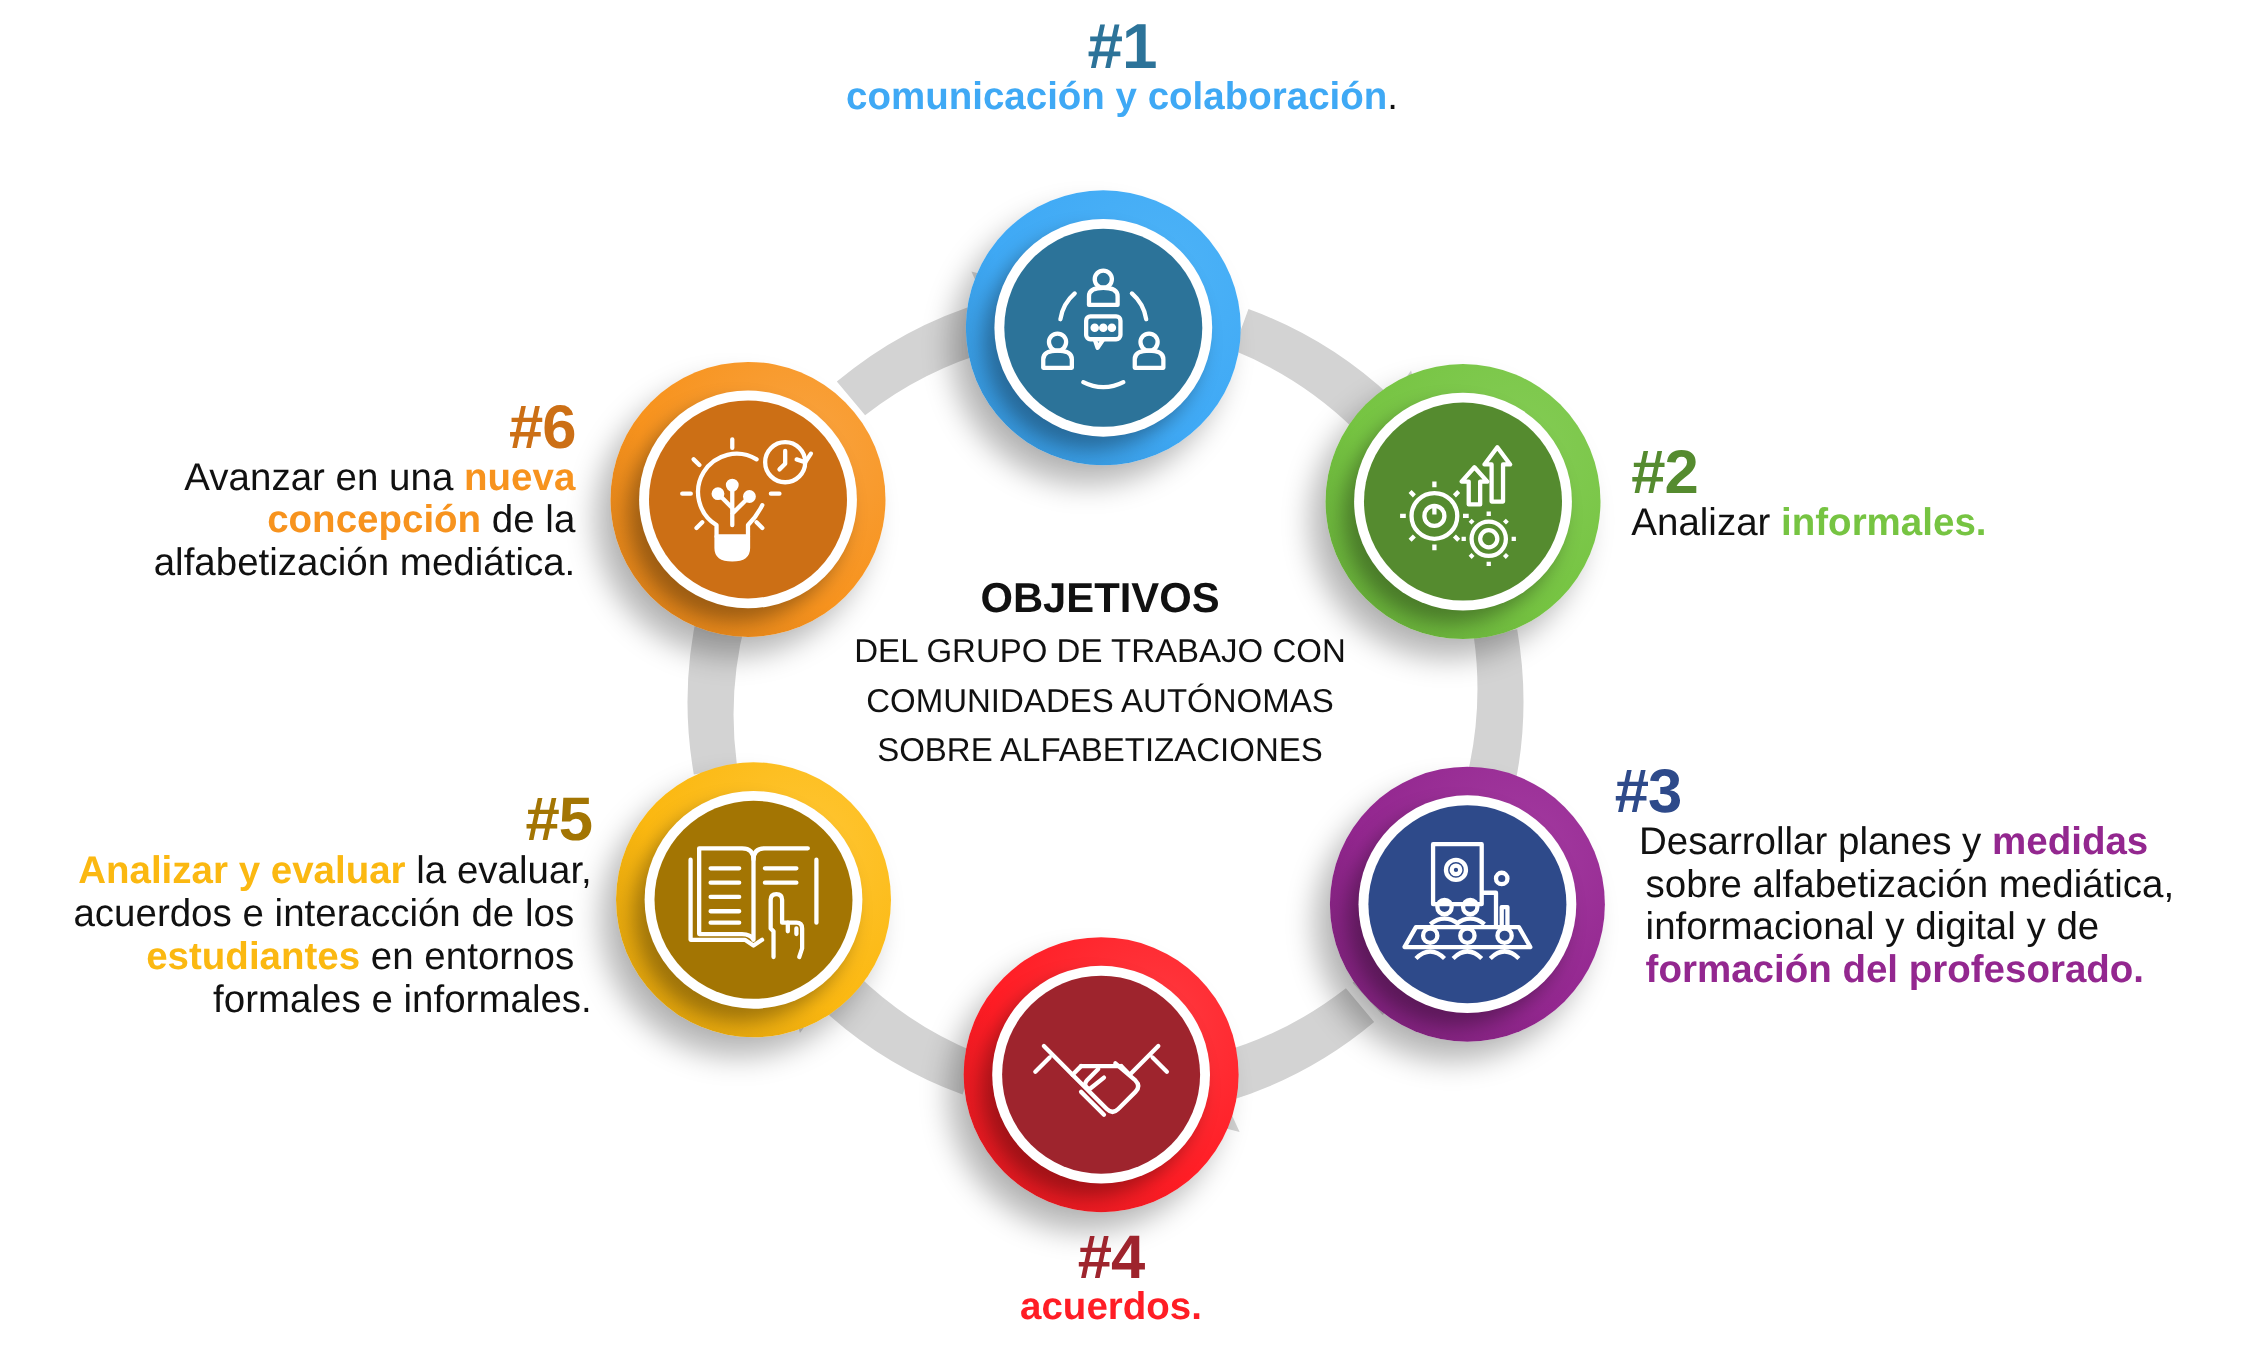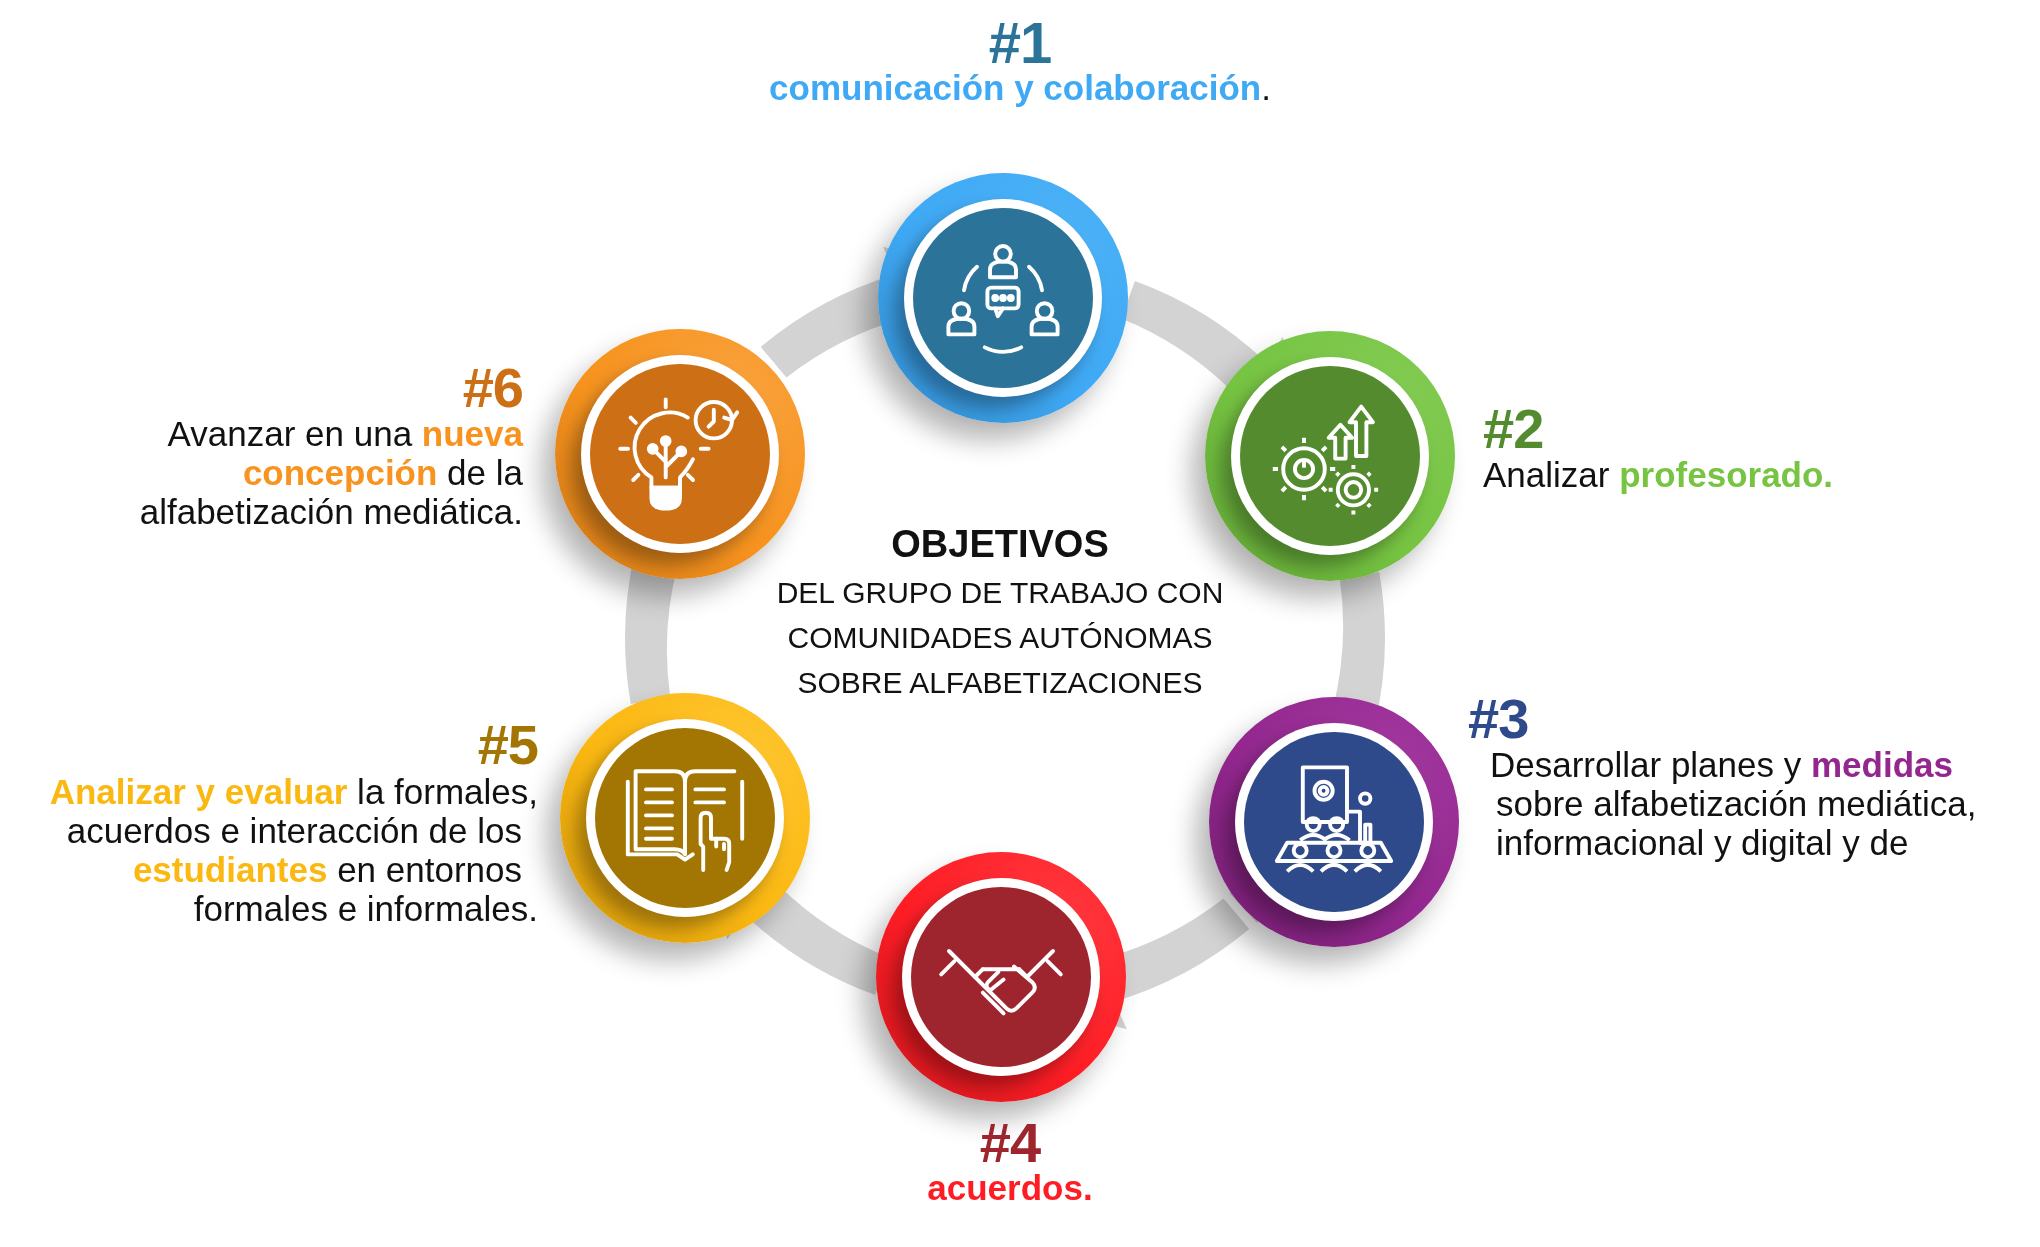--- a/index.html
+++ b/index.html
@@ -172,38 +172,39 @@
     </div>
 </div>
 
 <div class="abs center-block" style="left:680px; top:18px; width:680px;">
   <div class="num" style="color:#2c7399; font-size:58px; line-height:50px;">#1</div>
   <div class="txt"><span class="hl" style="color:#3fa9f5;">comunicación y colaboración</span><span>.</span></div>
 </div>
 
 <div class="abs left" style="left:1483px; top:403px; width:520px;">
   <div class="num" style="color:#558b2f; line-height:52px;">#2</div>
-  <div class="txt"><span>Analizar </span><span class="hl" style="color:#76c442;">profesorado.</span></div>
+  <div class="txt"><span>Analizar </span><span class="hl" style="color:#76c442;">informales.</span></div>
 </div>
 
 <div class="abs left" style="left:1468px; top:693px; width:570px;">
   <div class="num" style="color:#2e4a8a; line-height:52px;">#3</div>
   <div class="txt" style="padding-left:22px;"><span>Desarrollar planes y </span><span class="hl" style="color:#93278f;">medidas</span></div>
   <div class="txt" style="padding-left:28px;">sobre alfabetización mediática,</div>
   <div class="txt" style="padding-left:28px;">informacional y digital y de</div>
+  <div class="txt hl" style="padding-left:28px; color:#93278f;">formación del profesorado.</div>
 </div>
 
 <div class="abs center-block" style="left:860px; top:1118px; width:300px;">
   <div class="num" style="color:#9e242d; line-height:50px;">#4</div>
   <div class="txt hl" style="color:#ff1d25;">acuerdos.</div>
 </div>
 
 <div class="abs right" style="left:0px; top:718px; width:538px;">
   <div class="num" style="color:#a37503; line-height:54px;">#5</div>
-  <div class="txt"><span class="hl" style="color:#fbb811;">Analizar y evaluar</span><span> la formales,</span></div>
+  <div class="txt"><span class="hl" style="color:#fbb811;">Analizar y evaluar</span><span> la evaluar,</span></div>
   <div class="txt" style="padding-right:16px;">acuerdos e interacción de los</div>
   <div class="txt" style="padding-right:16px;"><span class="hl" style="color:#fbb811;">estudiantes</span><span> en entornos</span></div>
   <div class="txt">formales e informales.</div>
 </div>
 
 <div class="abs right" style="left:40px; top:362px; width:483px;">
   <div class="num" style="color:#cc6f15; line-height:52px;">#6</div>
   <div class="txt"><span>Avanzar en una </span><span class="hl" style="color:#f7931e;">nueva</span></div>
   <div class="txt"><span class="hl" style="color:#f7931e;">concepción</span><span> de la</span></div>
   <div class="txt">alfabetización mediática.</div>

